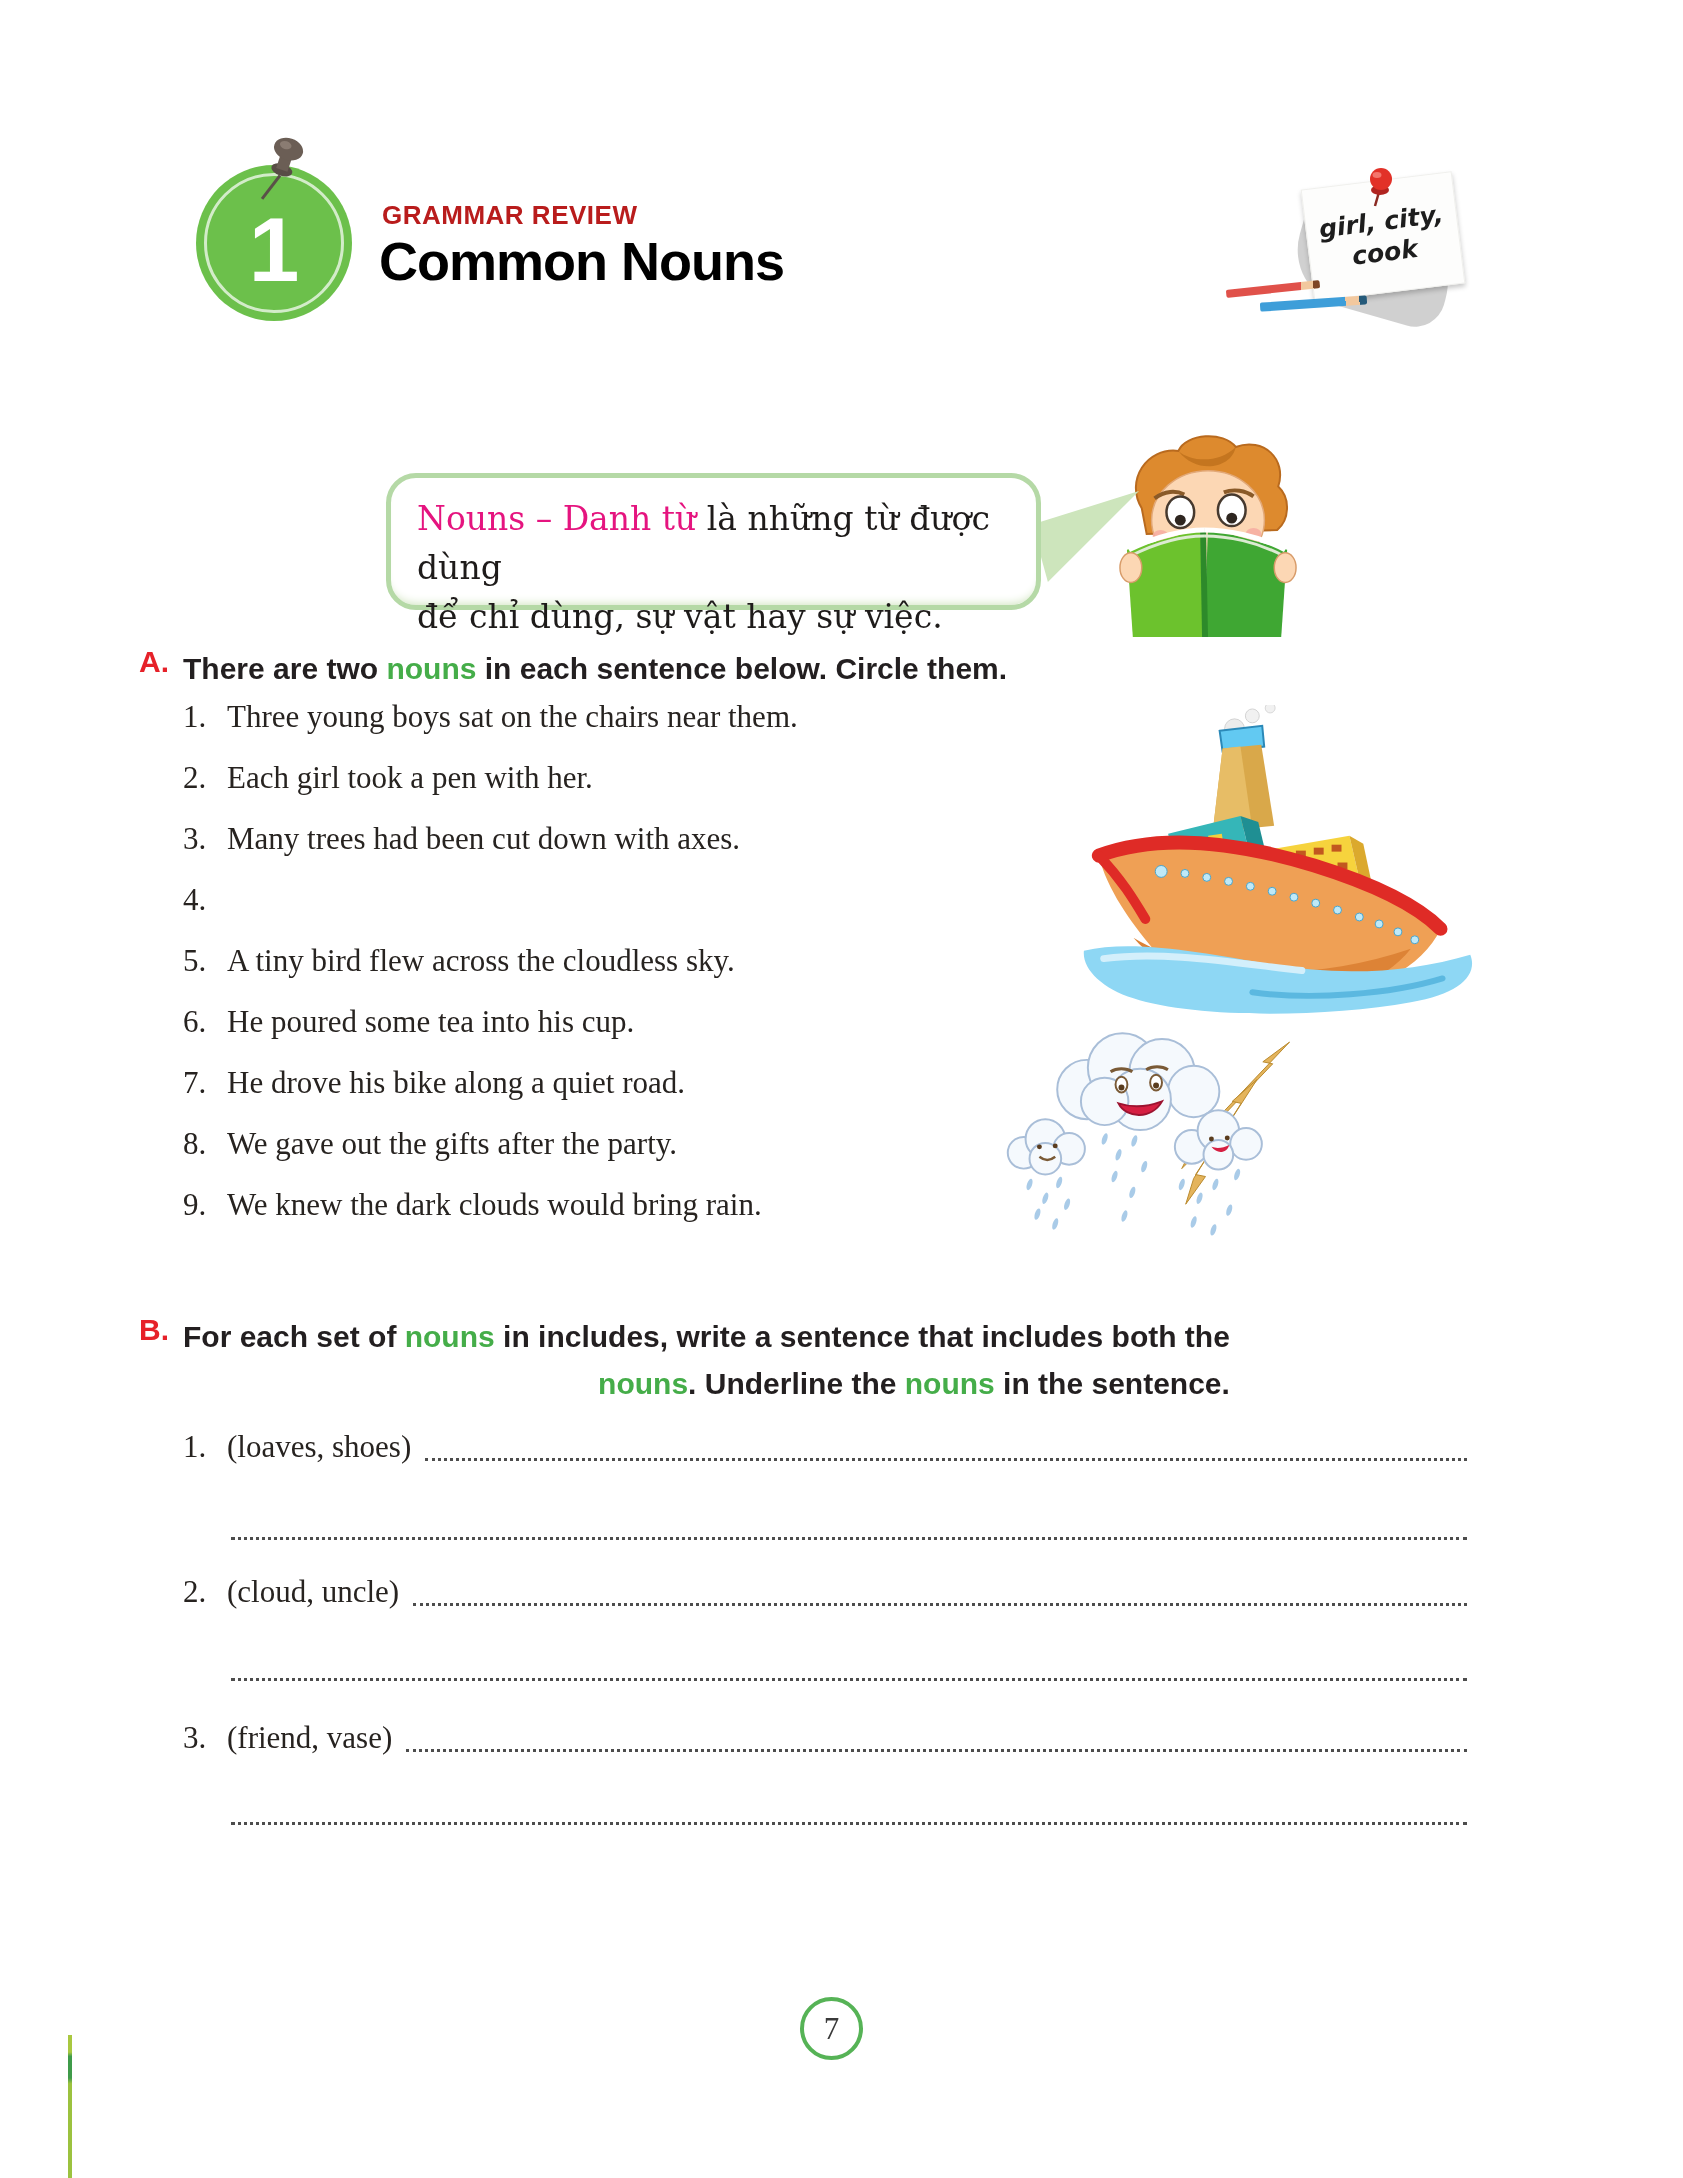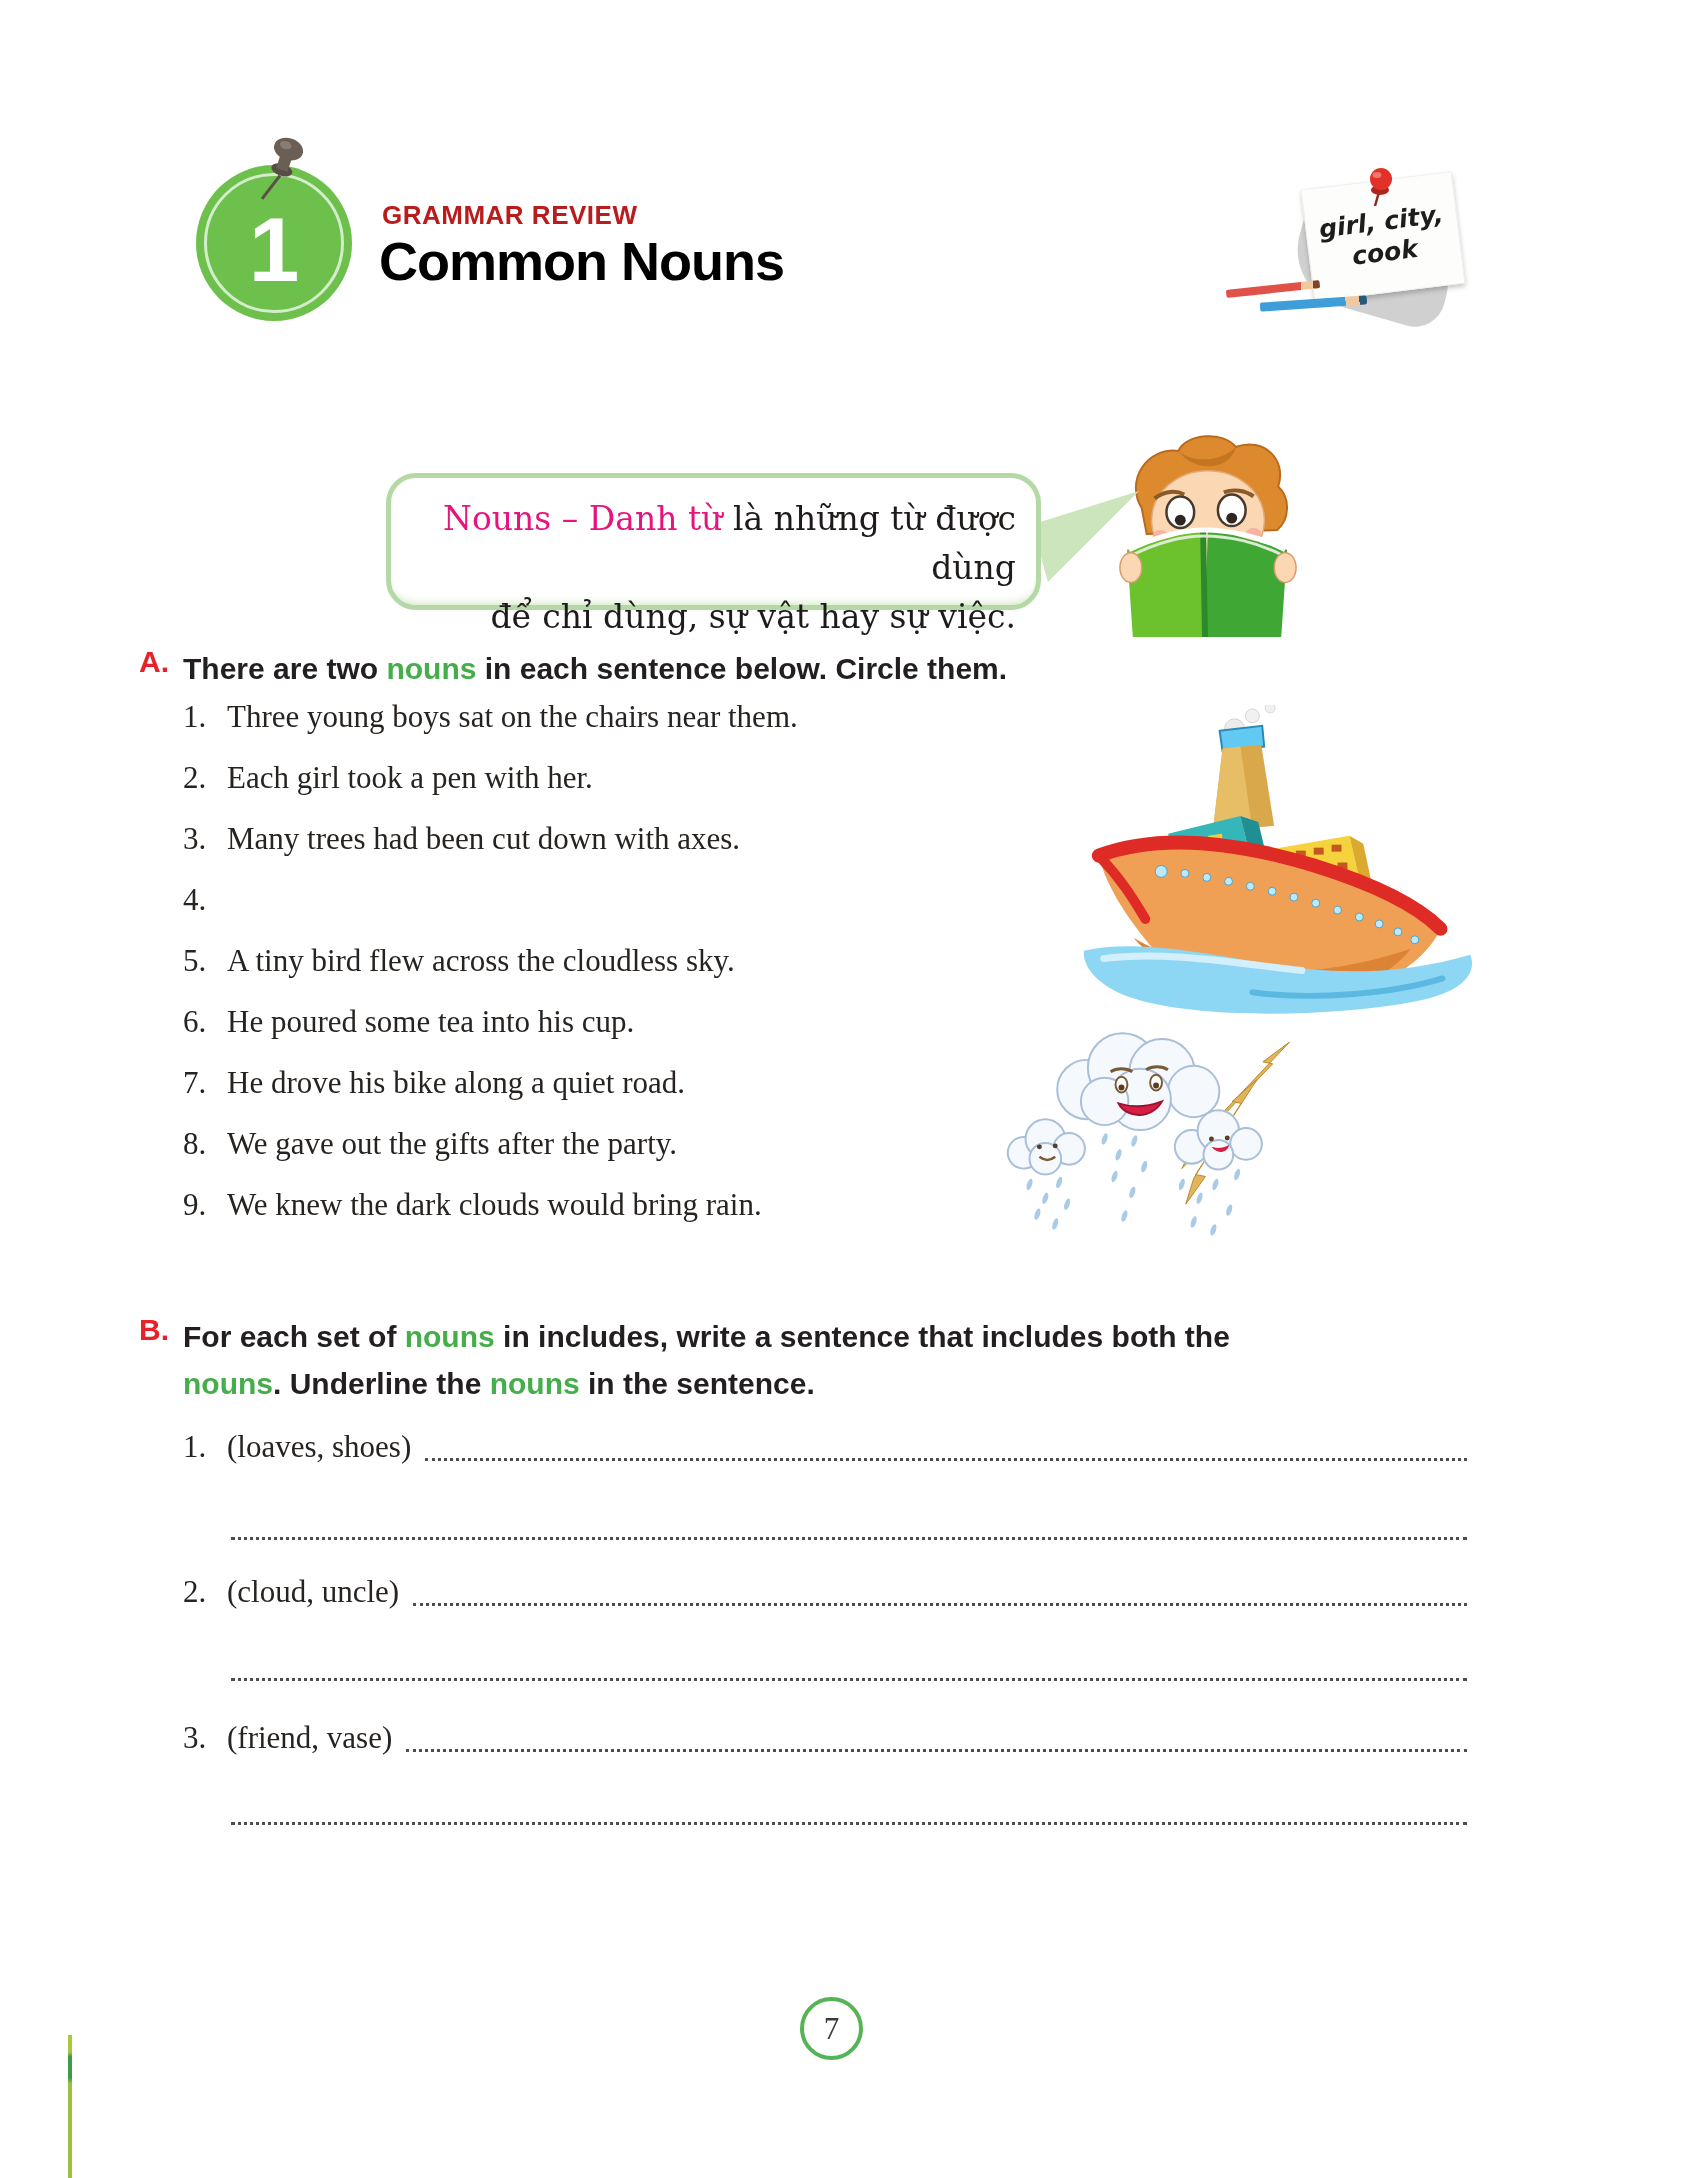--- a/index.html
+++ b/index.html
@@ -59,33 +59,33 @@
     background:linear-gradient(90deg,#3e9ed9 0 80%, #f2c89e 80% 93%, #255a7a 93%);
   }
 
   
   .bubble {
     position:absolute; left:386px; top:473px; width:655px; height:137px;
     background:#ffffff; border:5px solid #b5d9a6; border-radius:30px;
     box-shadow:inset 0 -8px 10px -7px #cfe3bd;
     box-sizing:border-box; padding:16px 20px 0 26px;
     font-family:"DejaVu Serif","Liberation Serif", serif; font-size:33px; color:#1e1b1a;
-    line-height:49px; z-index:2;text-align:right;
+    line-height:49px; z-index:2;
   }
   .bubble .magenta { color:#e5147f; }
   .bubble-deco { position:absolute; color:#e3efd8; z-index:1; font-family:"DejaVu Sans",sans-serif; }
   .deco-asterisk { left:933px; top:515px; font-size:73px; }
   .deco-star { left:992px; top:487px; font-size:40px; }
   .bubble-pointer { position:absolute; left:1032px; top:485px; z-index:1; }
   .boy-illustration { position:absolute; left:1117px; top:429px; }
 
   
   .sec-head { position:absolute; left:139px; width:1416px; display:flex; }
   .sec-label { width:44px; flex:none; font-size:30px; font-weight:bold; color:#e62129; }
-  .sec-text { margin:0; font-size:30px; font-weight:bold; color:#231f20; line-height:47px; }
+  .sec-text { margin:0; font-size:30px; font-weight:bold; color:#231f20; line-height:47px;text-align:right; }
   .green { color:#45ad49; }
 
   .a-list { position:absolute; left:183px; top:696px; width:891px; margin:0; padding:0; list-style:none; }
   .a-item { display:flex; height:61px; align-items:flex-start; }
   .a-item .num, .a-item .txt {
     font-family:"Liberation Serif", serif; font-size:31px; color:#272320; line-height:41px;
   }
   .a-item .num { width:44px; flex:none; }
 
   .b-entry {

